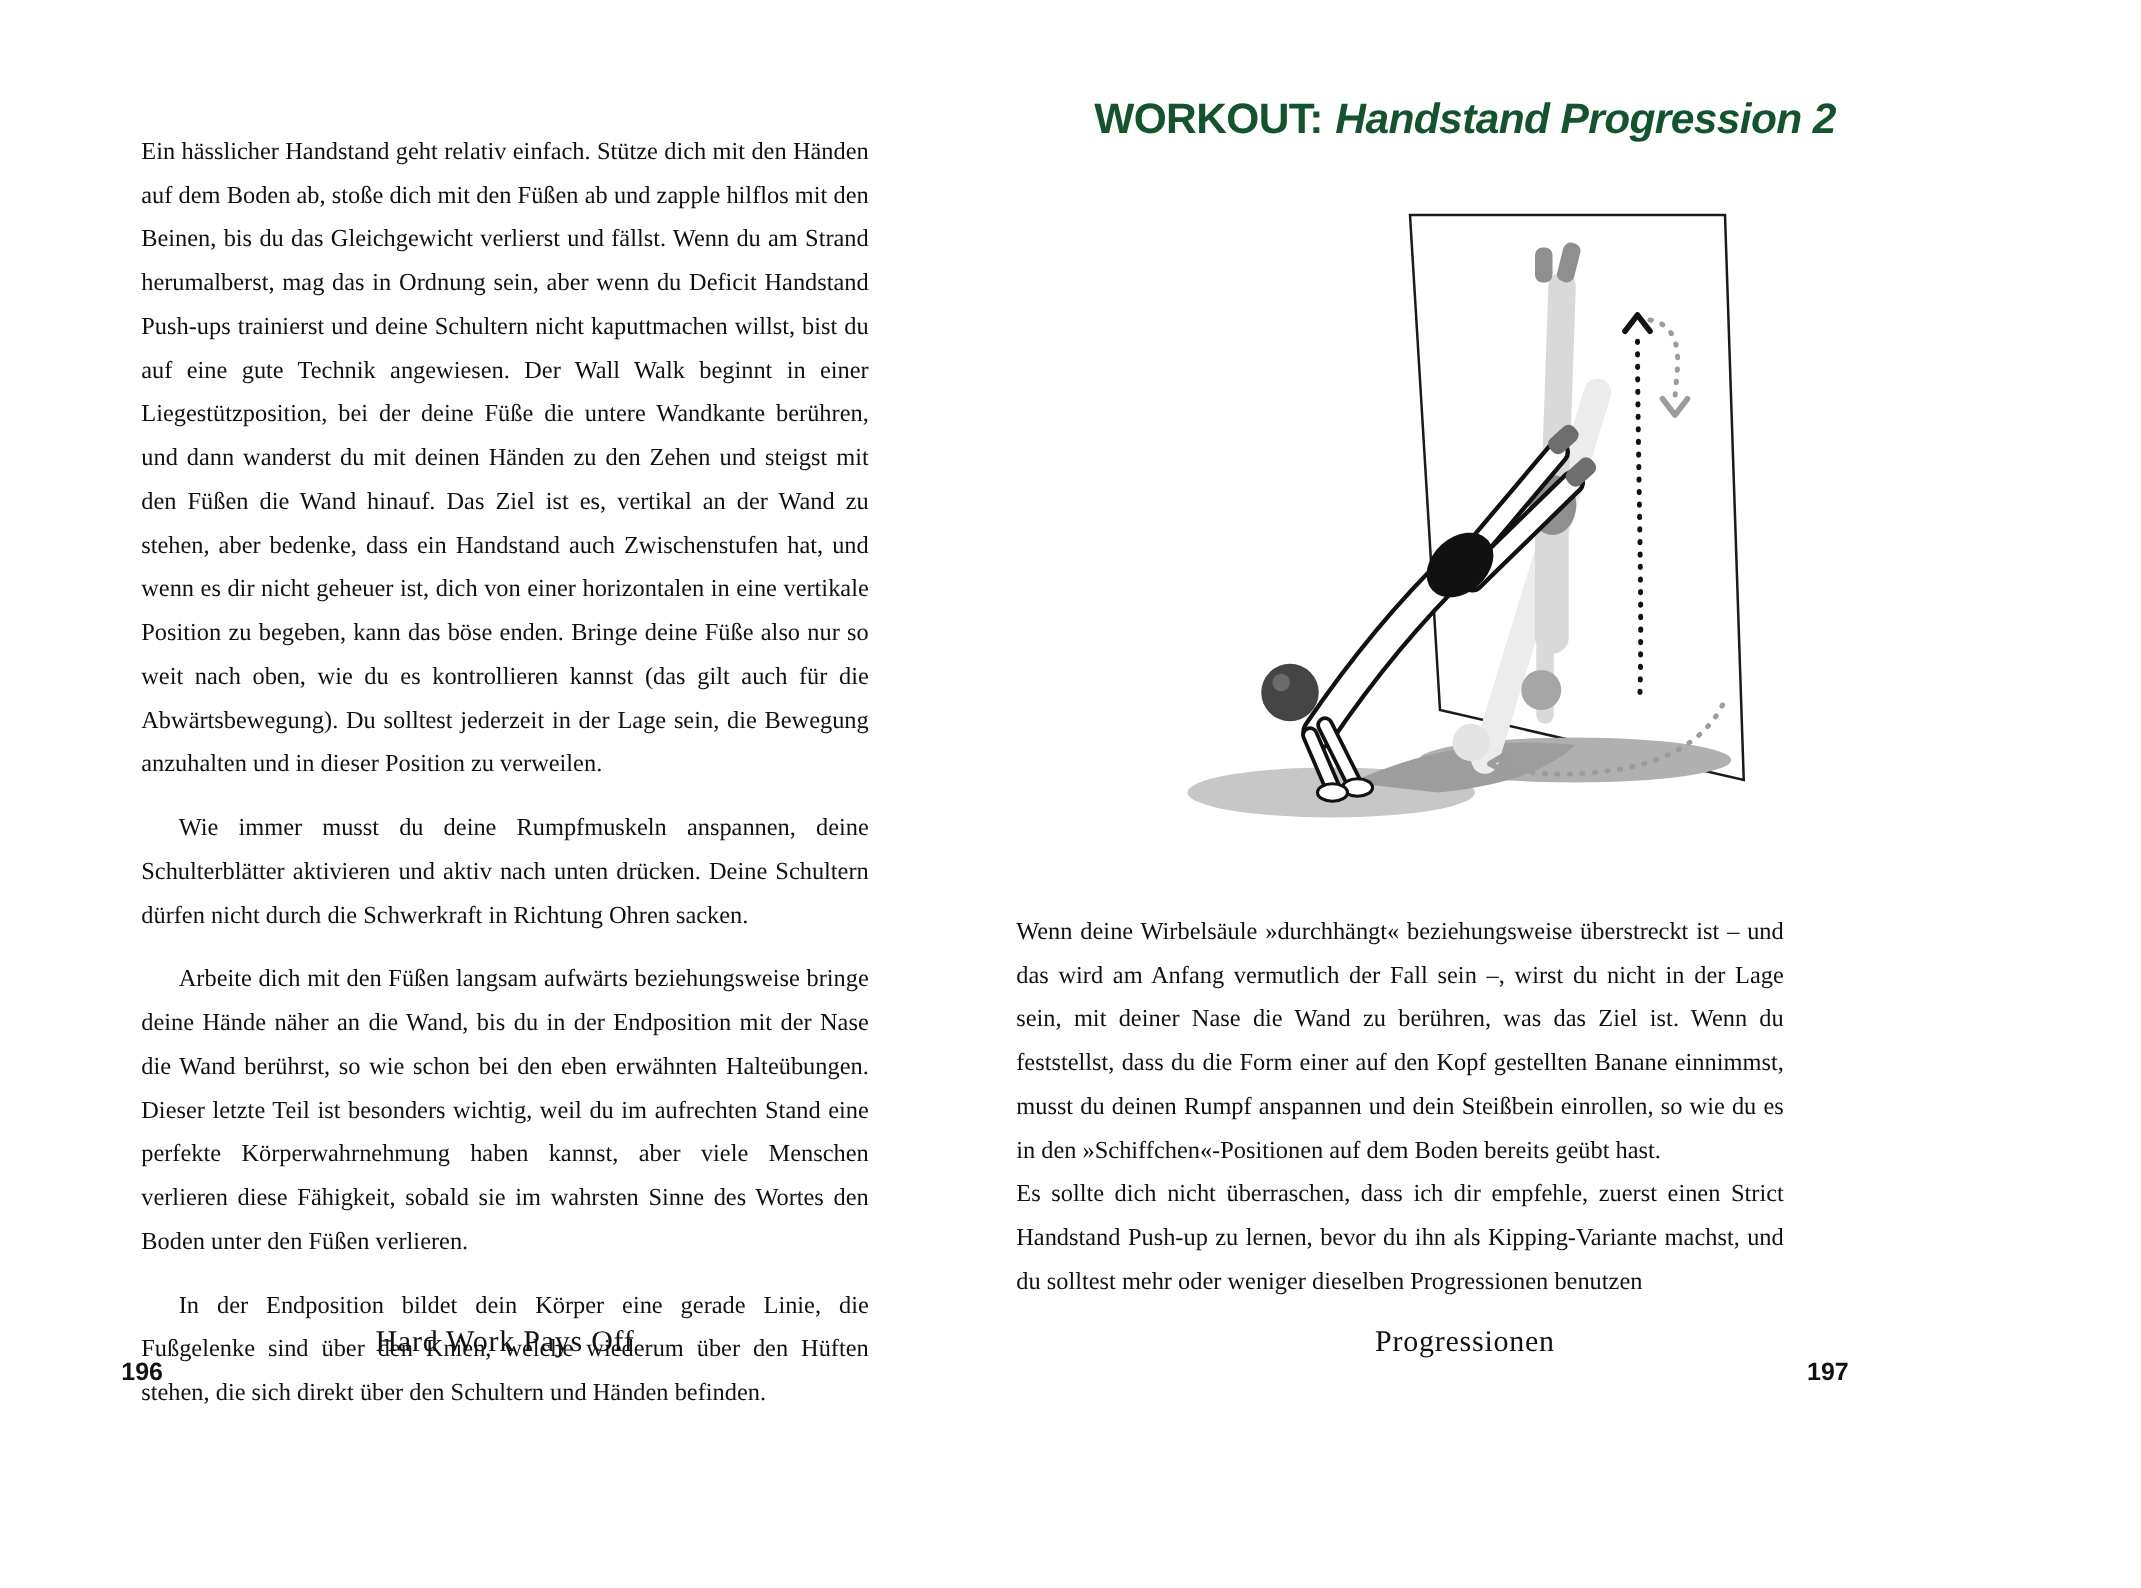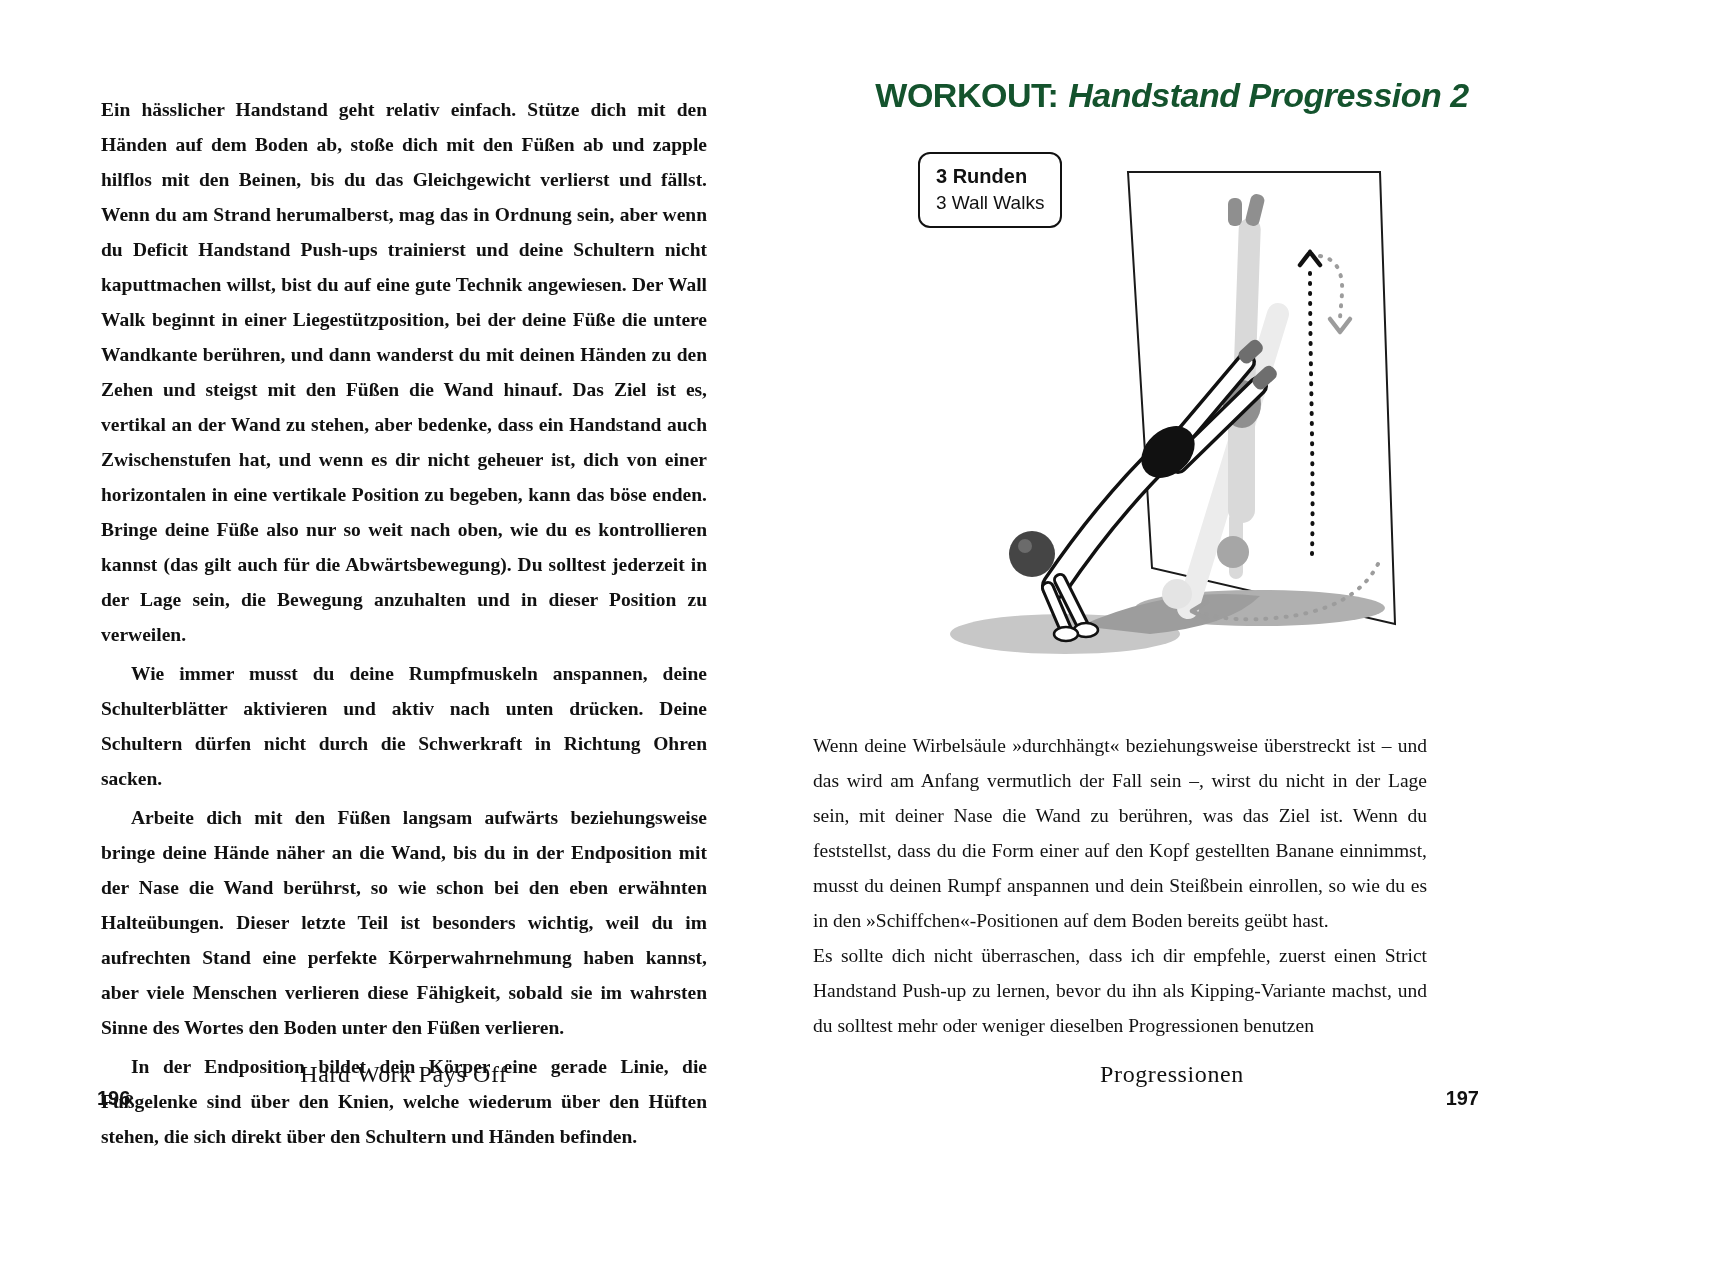--- a/index.html
+++ b/index.html
@@ -15,21 +15,21 @@
   .spread { position: absolute; inset: 0; background: #fff; }
 
   
   .left-text {
     position: absolute;
     left: 97px; top: 88px; width: 614px;
     font-size: 19.5px;
     line-height: 35px;
     text-align: justify;
   }
-  .left-text p { margin: 4px; font-weight: bold; }
+  .left-text p { margin: 16px; }
   .left-text p.indent { text-indent: 30px; }
 
   
   .workout-header {
     position: absolute;
     left: 865px; top: 76px; width: 614px;
     text-align: center;
     font-family: "Liberation Sans", sans-serif;
     font-weight: 800;
     font-size: 34px;
@@ -96,24 +96,20 @@
     <p>Ein hässlicher Handstand geht relativ einfach. Stütze dich mit den Händen auf dem Boden ab, stoße dich mit den Füßen ab und zapple hilflos mit den Beinen, bis du das Gleichgewicht verlierst und fällst. Wenn du am Strand herumalberst, mag das in Ordnung sein, aber wenn du Deficit Handstand Push-ups trainierst und deine Schultern nicht kaputtmachen willst, bist du auf eine gute Technik angewiesen. Der Wall Walk beginnt in einer Liegestützposition, bei der deine Füße die untere Wandkante berühren, und dann wanderst du mit deinen Händen zu den Zehen und steigst mit den Füßen die Wand hinauf. Das Ziel ist es, vertikal an der Wand zu stehen, aber bedenke, dass ein Handstand auch Zwischenstufen hat, und wenn es dir nicht geheuer ist, dich von einer horizontalen in eine vertikale Position zu begeben, kann das böse enden. Bringe deine Füße also nur so weit nach oben, wie du es kontrollieren kannst (das gilt auch für die Abwärtsbewegung). Du solltest jederzeit in der Lage sein, die Bewegung anzuhalten und in dieser Position zu verweilen.</p>
     <p class="indent">Wie immer musst du deine Rumpfmuskeln anspannen, deine Schulterblätter aktivieren und aktiv nach unten drücken. Deine Schultern dürfen nicht durch die Schwerkraft in Richtung Ohren sacken.</p>
     <p class="indent">Arbeite dich mit den Füßen langsam aufwärts beziehungsweise bringe deine Hände näher an die Wand, bis du in der Endposition mit der Nase die Wand berührst, so wie schon bei den eben erwähnten Halteübungen. Dieser letzte Teil ist besonders wichtig, weil du im aufrechten Stand eine perfekte Körperwahrnehmung haben kannst, aber viele Menschen verlieren diese Fähigkeit, sobald sie im wahrsten Sinne des Wortes den Boden unter den Füßen verlieren.</p>
     <p class="indent">In der Endposition bildet dein Körper eine gerade Linie, die Fußgelenke sind über den Knien, welche wiederum über den Hüften stehen, die sich direkt über den Schultern und Händen befinden.</p>
   </div>
 
   <div class="workout-header">
     <span>WORKOUT:</span><span class="title-italic">Handstand Progression 2</span>
   </div>
 
-  <div class="rounds-box">
-    <div class="line1">3 Runden</div>
-    <div class="line2">3 Wall Walks</div>
-  </div>
 
   <div class="illustration">
     <svg viewBox="0 0 540 545" width="540" height="545">
 
       <polygon points="198,16 450,16 465,468 222,412" fill="#ffffff" stroke="#1a1a1a" stroke-width="2"></polygon>
 
       <ellipse cx="135" cy="478" rx="115" ry="20" fill="#c7c7c7"></ellipse>
       <ellipse cx="330" cy="452" rx="125" ry="18" fill="#b0b0b0"></ellipse>
       <path d="M150,470 Q240,430 330,440 Q300,470 220,478 Z" fill="#9d9d9d"></path>
 

